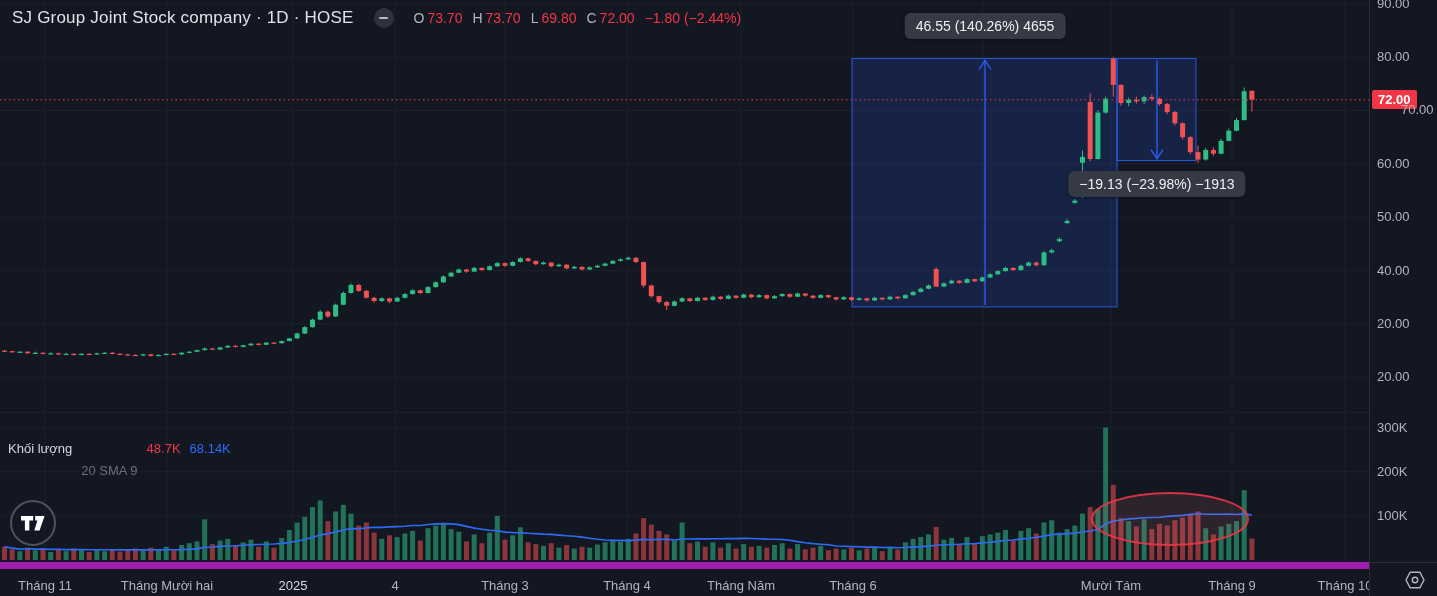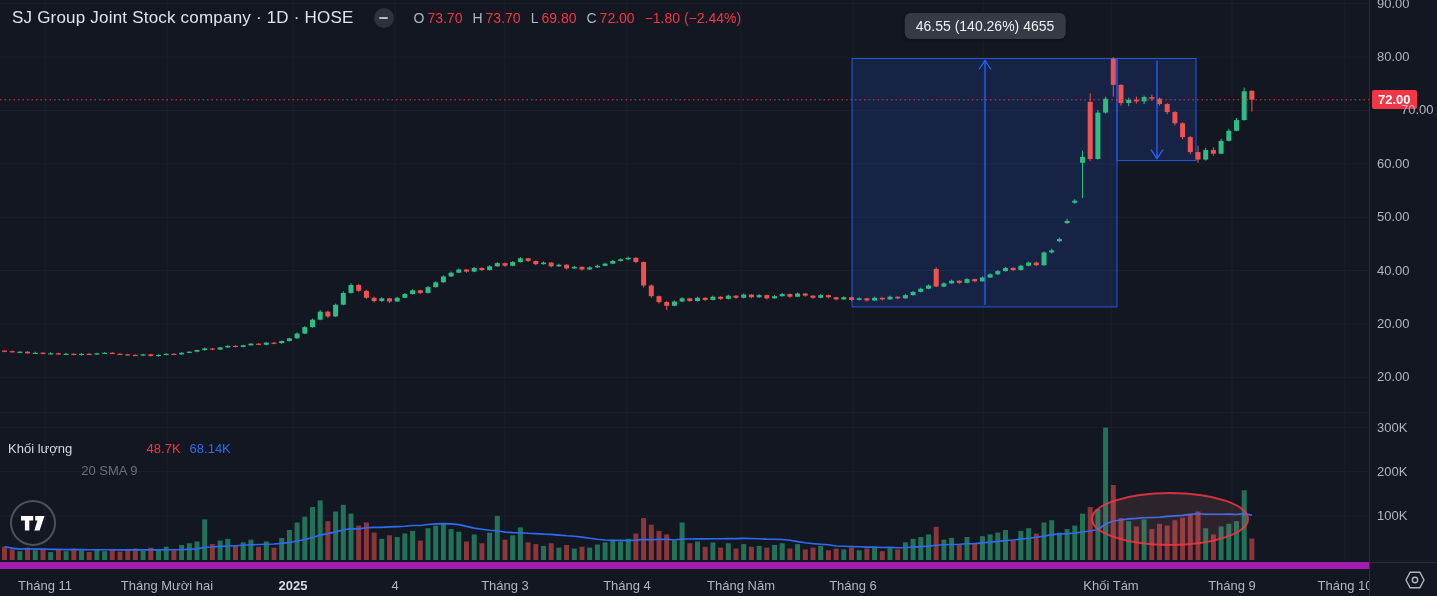--- a/index.html
+++ b/index.html
@@ -30,21 +30,21 @@
   
   #price-axis{position:absolute;left:1369px;top:0;width:68px;height:562px;border-left:1px solid #2a2e39;
      overflow:hidden;z-index:20;cursor:ns-resize;}
   .tick{position:absolute;left:7px;height:16px;line-height:16px;font-size:13px;color:#b2b5be;}
   #price-badge{position:absolute;left:2px;background:#f23645;color:#fff;font-size:13px;font-weight:700;
      padding:2px 6px;border-radius:2px;line-height:15px;}
   
   #time-axis{position:absolute;left:0;top:562px;width:1369px;height:34px;border-top:7px solid #a21caf;
      overflow:hidden;z-index:20;cursor:ew-resize;}
   .tlabel{position:absolute;top:9px;transform:translateX(-50%);font-size:13px;color:#b2b5be;white-space:nowrap;}
-  .tlabel.bold{color:#d8dbe0;font-weight:700;}
+  .tlabel.bold{color:#d8dbe0;font-weight:400;}
   #corner{position:absolute;left:1369px;top:562px;width:68px;height:34px;border-left:1px solid #2a2e39;
      border-top:1px solid #2a2e39;display:flex;align-items:center;justify-content:flex-end;padding-right:12px;box-sizing:border-box;}
   
   #tv-logo{position:absolute;left:10px;top:500px;width:46px;height:46px;border-radius:50%;
      border:2px solid #4c515c;box-sizing:border-box;display:flex;align-items:center;justify-content:center;z-index:25;cursor:pointer;}
 </style>
 </head>
 <body>
 
 <div id="app">
@@ -601,20 +601,21 @@
   </div>
 
   <div id="vol-legend">
     <span class="t">Khối lượng</span>
     <span class="p">20 SMA 9</span>
     <span class="red">48.7K</span>
     <span class="blue">68.14K</span>
   </div>
 
   <div id="tip-up" class="measure-tip">46.55 (140.26%) 4655</div>
+  <div id="tip-down" class="measure-tip">−19.13 (−23.98%) −1913</div>
 
   <div id="tv-logo">
     <svg width="24" height="15" viewBox="0 0 24 15">
       <path d="M0,0 H12.2 V4.4 H8.3 V14.6 H3.9 V4.4 H0 Z" fill="#ffffff"></path>
       <path d="M14.2,0 H23.5 L18.6,14.6 H13.3 L16.4,4.4 H14.2 Z" fill="#ffffff"></path>
     </svg>
   </div>
 
   <div id="price-axis">
     <div id="price-badge" style="top: 90.2979px;">72.00</div>
@@ -634,21 +635,21 @@
   <div id="time-axis">
       <div class="tlabel" style="left: 45px;">Tháng 11</div>
       <div class="tlabel" style="left: 167px;">Tháng Mười hai</div>
       <div class="tlabel bold" style="left: 293px;">2025</div>
       <div class="tlabel" style="left: 395px;">4</div>
       <div class="tlabel" style="left: 505px;">Tháng 3</div>
       <div class="tlabel" style="left: 627px;">Tháng 4</div>
       <div class="tlabel" style="left: 741px;">Tháng Năm</div>
       <div class="tlabel" style="left: 853px;">Tháng 6</div>
       <div class="tlabel" style="left: 983px; margin-top: 20px;">Tháng 7</div>
-      <div class="tlabel" style="left: 1111px;">Khối Tám</div>
+      <div class="tlabel" style="left: 1111px;">Mười Tám</div>
       <div class="tlabel" style="left: 1232px;">Tháng 9</div>
       <div class="tlabel" style="left: 1345px;">Tháng 10</div>
     </div>
 
   <div id="corner">
     <svg width="20" height="18" viewBox="0 0 20 18" style="cursor:pointer">
       <polygon points="5.2,1.2 14.8,1.2 19,9 14.8,16.8 5.2,16.8 1,9" fill="none" stroke="#b2b5be" stroke-width="1.4" stroke-linejoin="round"></polygon>
       <circle cx="10" cy="9" r="2.7" fill="none" stroke="#b2b5be" stroke-width="1.4"></circle>
     </svg>
   </div>

